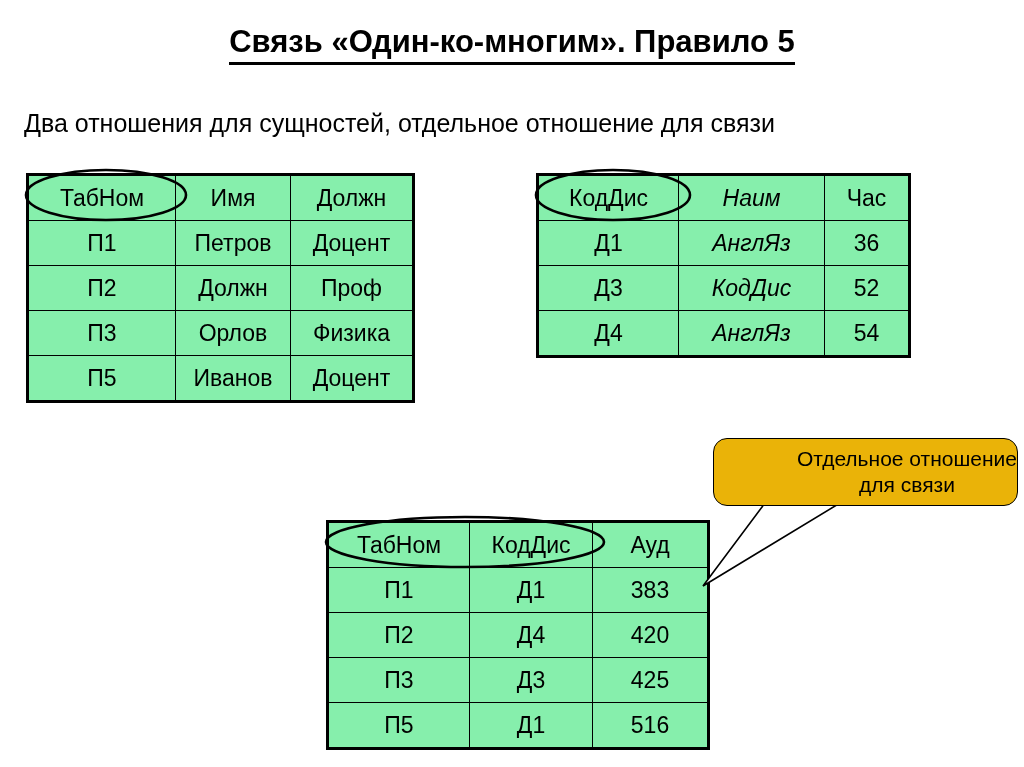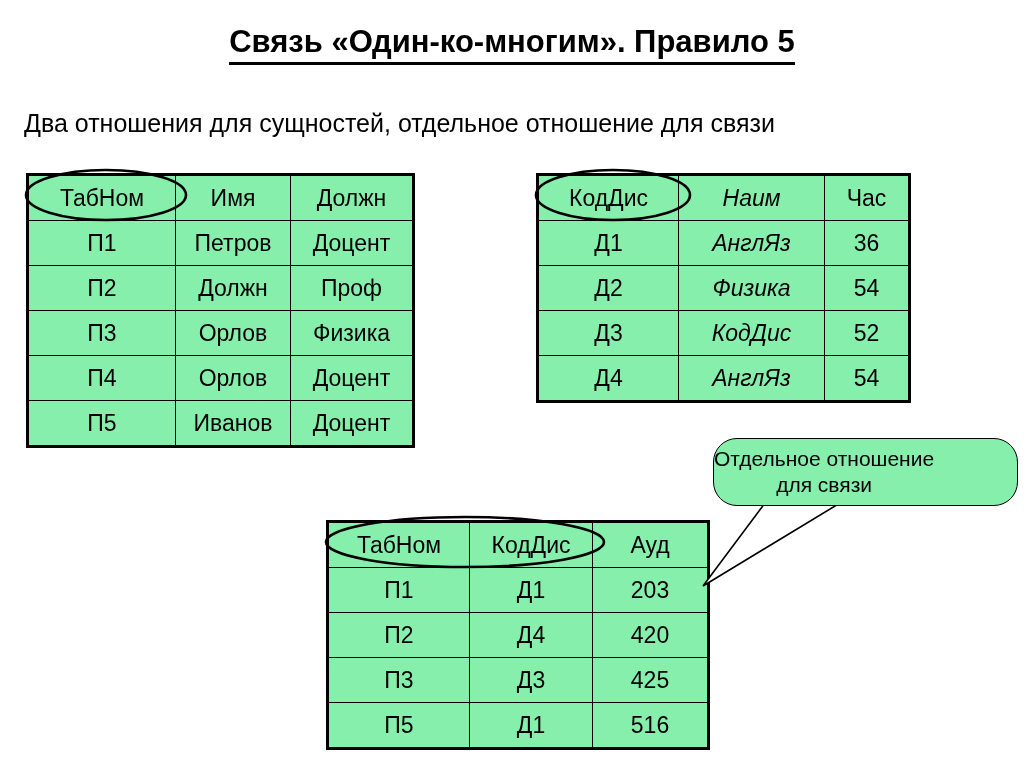--- a/index.html
+++ b/index.html
@@ -111,25 +111,25 @@
     height: 68px;
   }
   #callout .bubble {
     position: absolute;
     left: 0;
     top: 0;
     width: 305px;
     height: 68px;
     box-sizing: border-box;
     border: 1.6px solid #000;
-    border-radius: 24px;
-    background: #86efac;
+    border-radius: 14px;
+    background: #eab308;
     display: flex;
     align-items: center;
-    justify-content: flex-start;
+    justify-content: flex-end;
     text-align: center;
     font-size: 21px;
     line-height: 1.22;
     z-index: 2;
   }
   #callout-tail {
     position: absolute;
     left: -20px;
     top: 60px;
     overflow: visible;
@@ -167,25 +167,20 @@
       <td class="c0">П2</td>
       <td class="c1">Должн</td>
       <td class="c2">Проф</td>
     </tr>
     <tr>
       <td class="c0">П3</td>
       <td class="c1">Орлов</td>
       <td class="c2">Физика</td>
     </tr>
     <tr>
-      <td class="c0">П4</td>
-      <td class="c1">Орлов</td>
-      <td class="c2">Доцент</td>
-    </tr>
-    <tr>
       <td class="c0">П5</td>
       <td class="c1">Иванов</td>
       <td class="c2">Доцент</td>
     </tr>
   </tbody>
 </table>
 
 <svg id="ellipse-prepod-key" class="key-ellipse" width="200" height="70">
   <ellipse cx="96" cy="27" rx="80" ry="25"></ellipse>
 </svg>
@@ -196,25 +191,20 @@
       <td class="c0">КодДис</td>
       <td class="c1">Наим</td>
       <td class="c2">Час</td>
     </tr>
     <tr>
       <td class="c0">Д1</td>
       <td class="c1">АнглЯз</td>
       <td class="c2">36</td>
     </tr>
     <tr>
-      <td class="c0">Д2</td>
-      <td class="c1">Физика</td>
-      <td class="c2">54</td>
-    </tr>
-    <tr>
       <td class="c0">Д3</td>
       <td class="c1">КодДис</td>
       <td class="c2">52</td>
     </tr>
     <tr>
       <td class="c0">Д4</td>
       <td class="c1">АнглЯз</td>
       <td class="c2">54</td>
     </tr>
   </tbody>
@@ -227,21 +217,21 @@
 <table class="relation" id="table-link">
   <tbody>
     <tr class="header-row">
       <td class="c0">ТабНом</td>
       <td class="c1">КодДис</td>
       <td class="c2">Ауд</td>
     </tr>
     <tr>
       <td class="c0">П1</td>
       <td class="c1">Д1</td>
-      <td class="c2">203</td>
+      <td class="c2">383</td>
     </tr>
     <tr>
       <td class="c0">П2</td>
       <td class="c1">Д4</td>
       <td class="c2">420</td>
     </tr>
     <tr>
       <td class="c0">П3</td>
       <td class="c1">Д3</td>
       <td class="c2">425</td>

